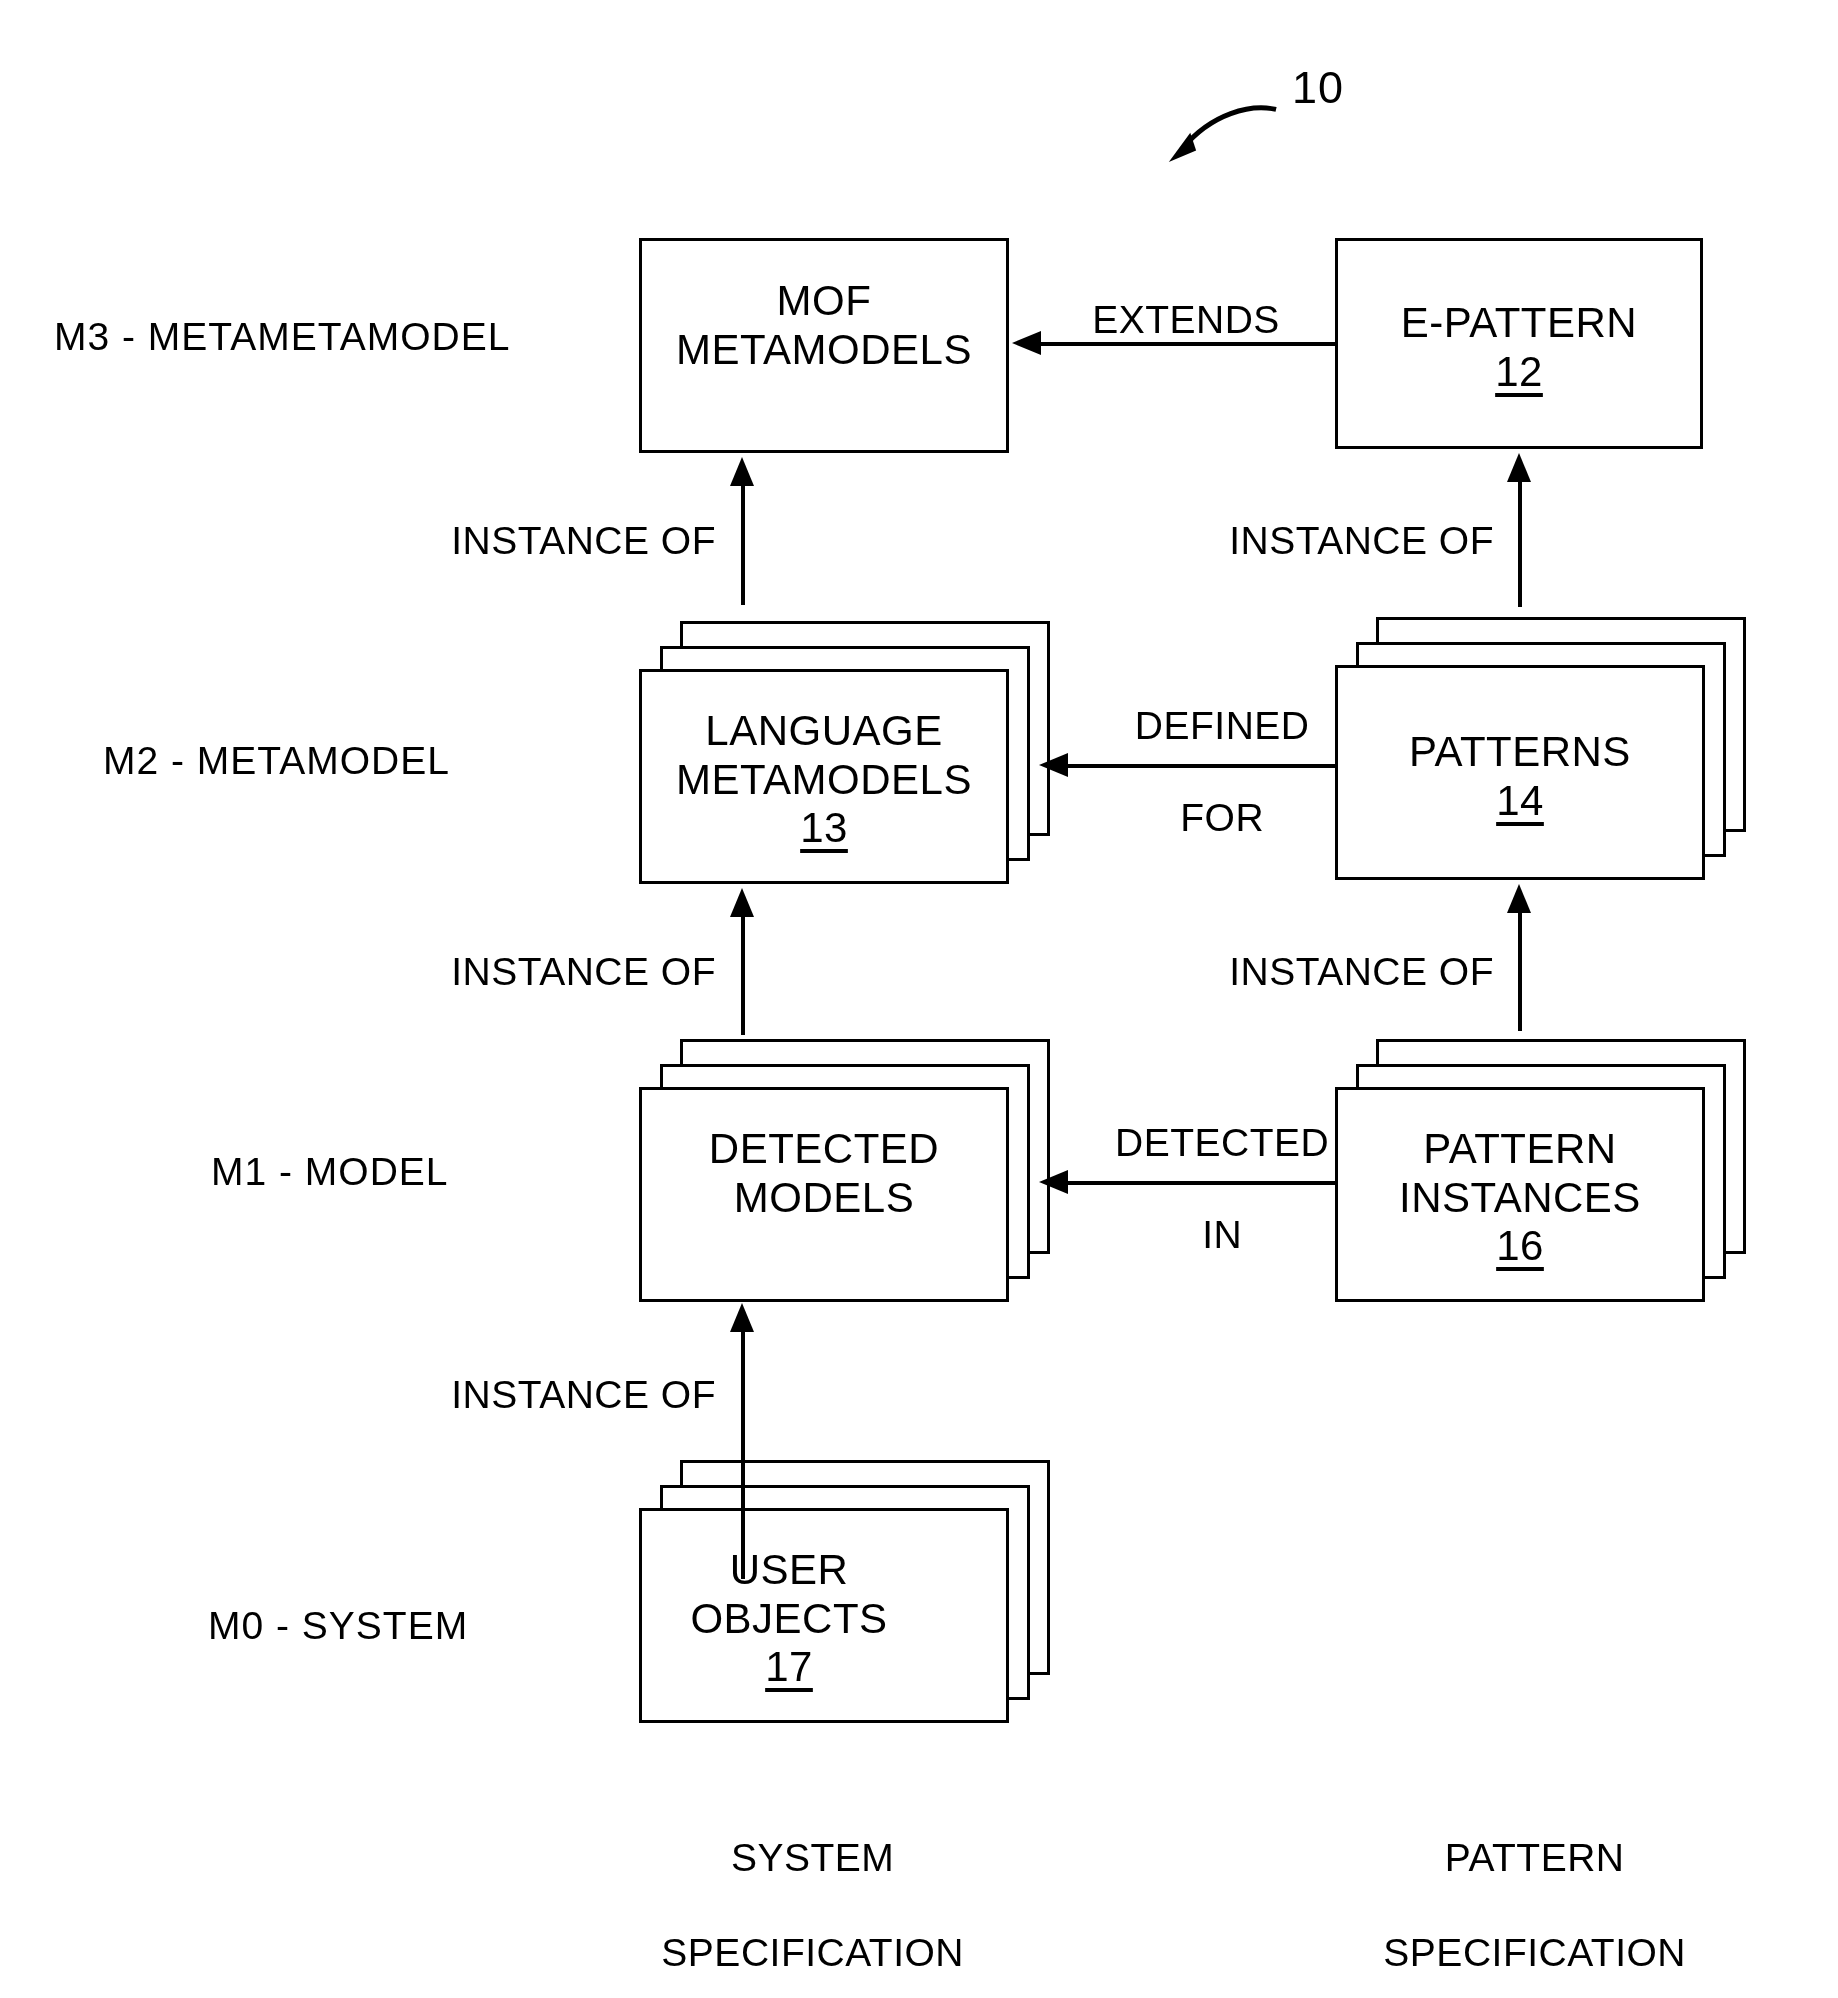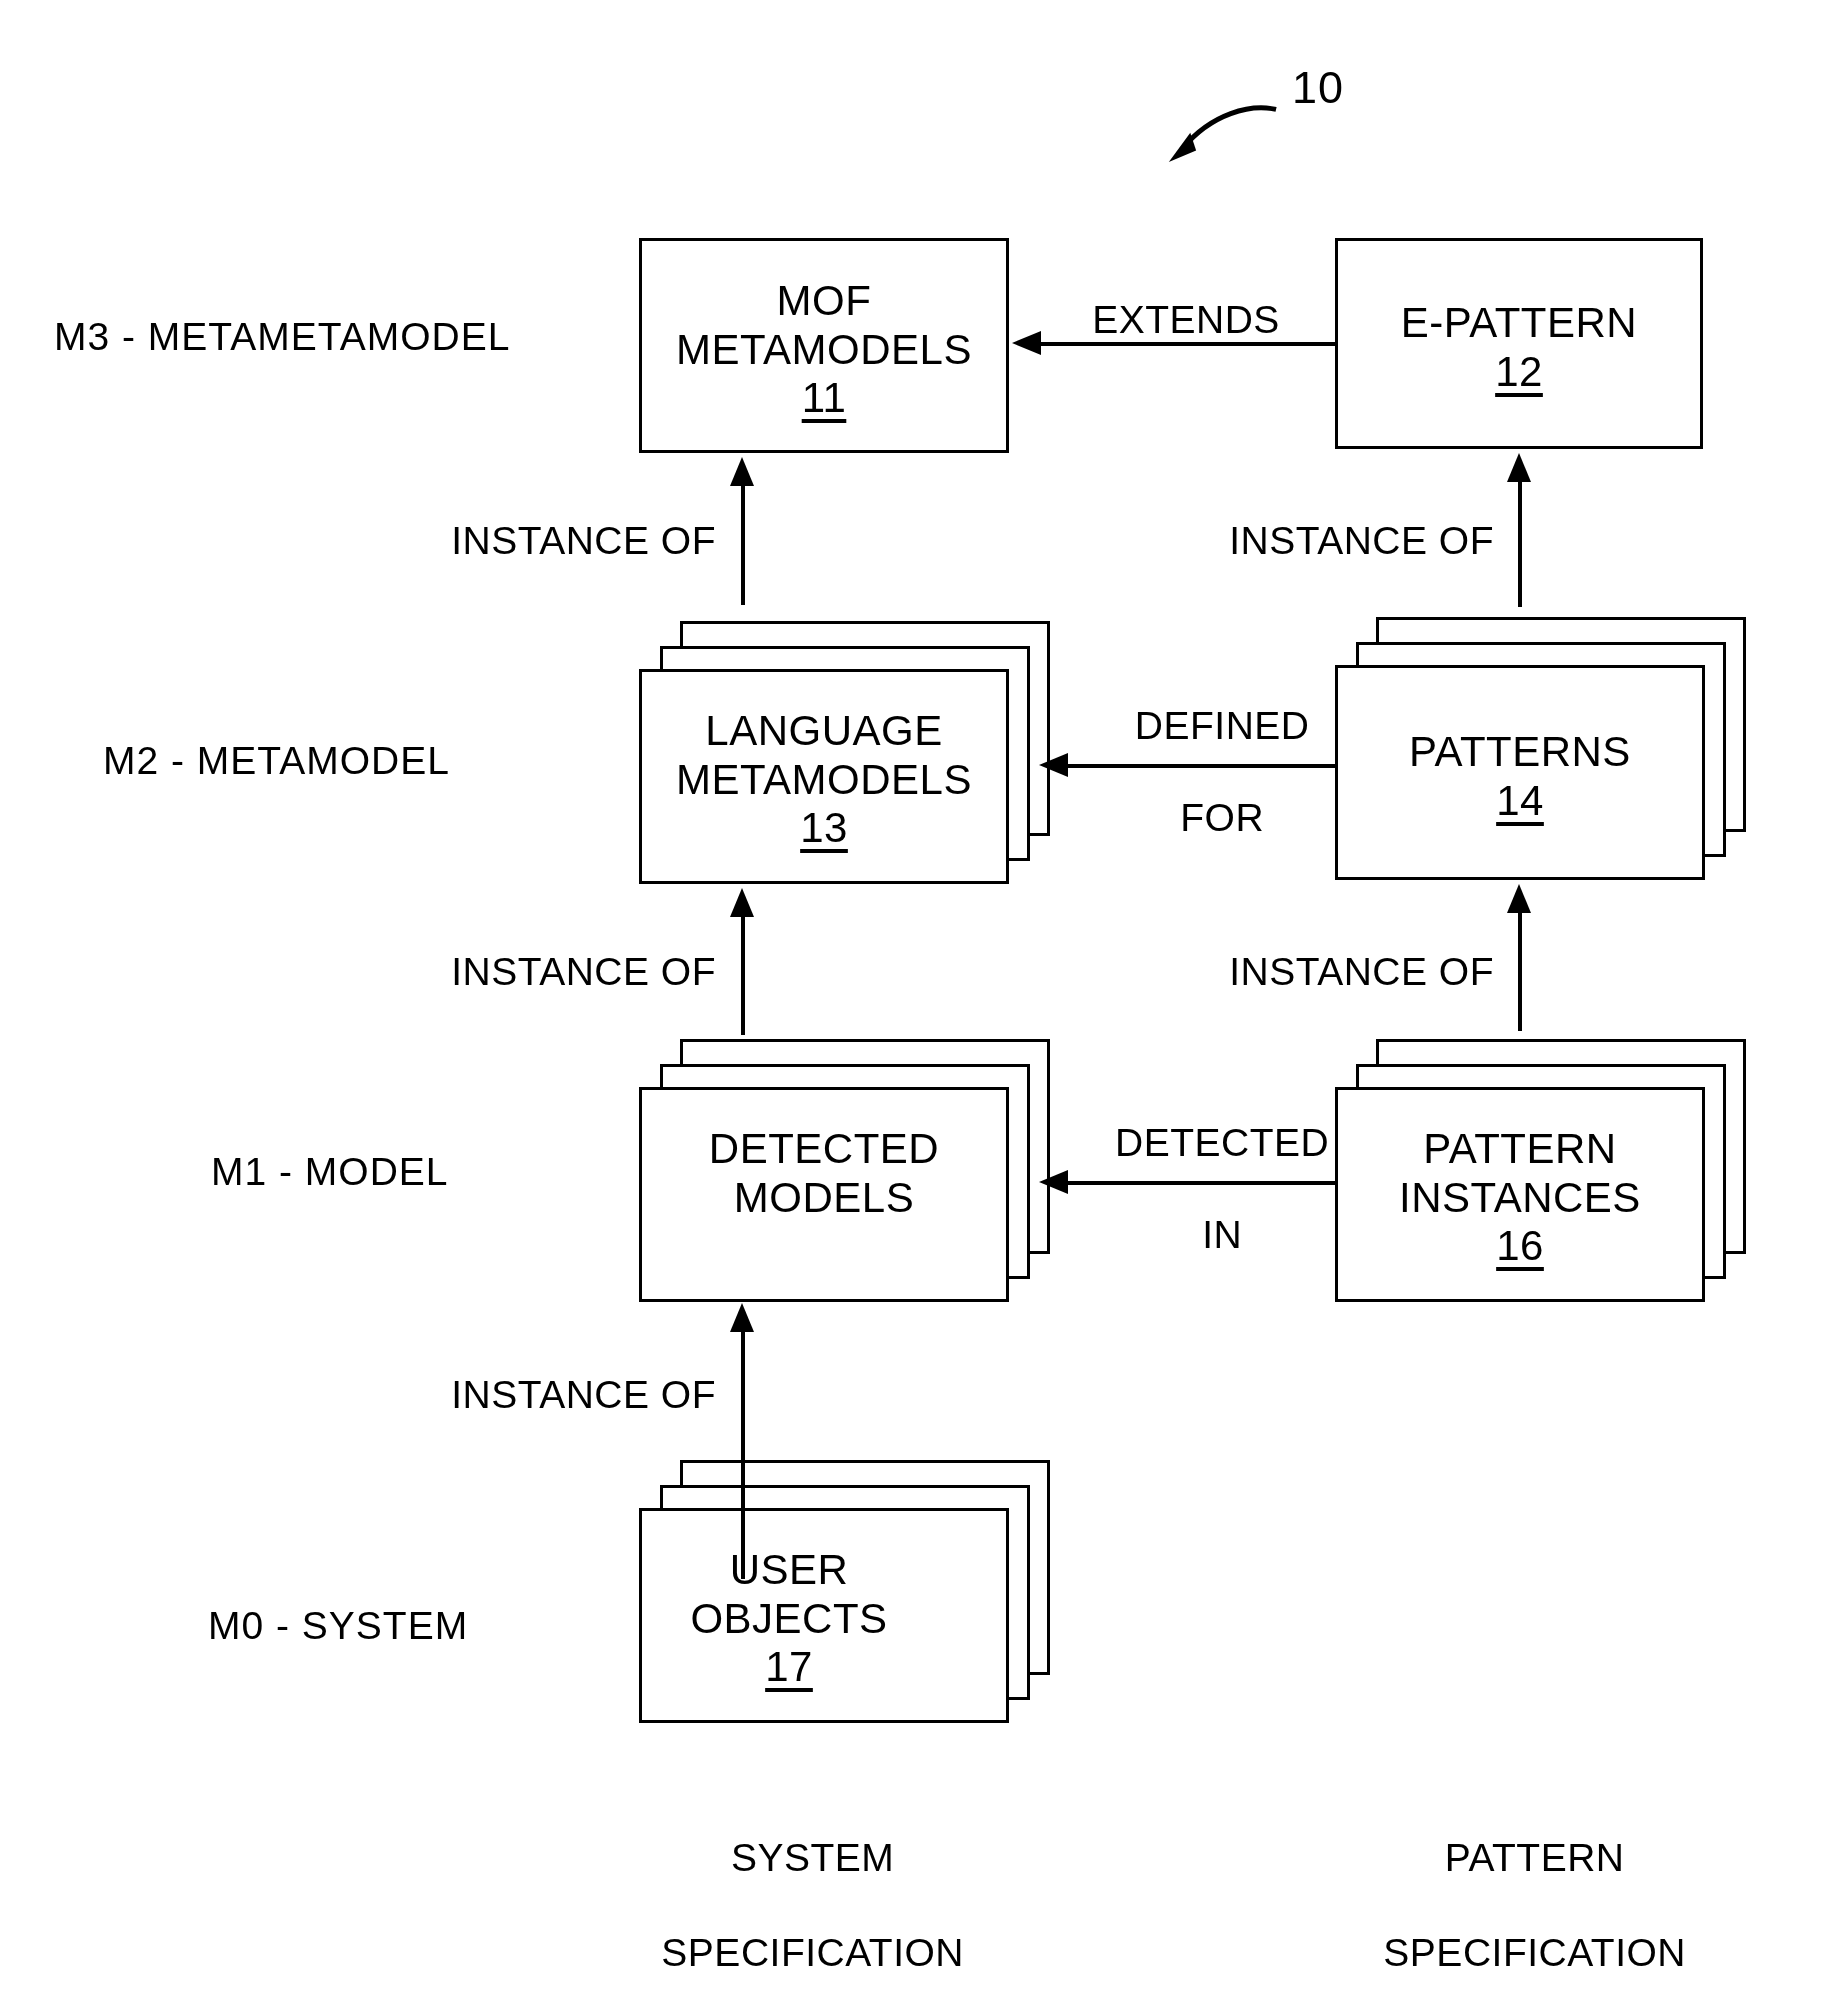--- a/index.html
+++ b/index.html
@@ -127,21 +127,20 @@
   <div class="txt row-label" style="left:54px; top:314px;">M3 - METAMETAMODEL</div>
   <div class="txt row-label" style="left:103px; top:738px;">M2 - METAMODEL</div>
   <div class="txt row-label" style="left:211px; top:1149px;">M1 - MODEL</div>
   <div class="txt row-label" style="left:208px; top:1603px;">M0 - SYSTEM</div>
 
   <div class="node" style="left:639px; top:238px; width:370px; height:228px;">
     <div class="sheet front" style="left:0; top:0; width:370px; height:215px;"></div>
     <div class="node-text" style="top:39px;">
       <span>MOF</span><br>
       <span>METAMODELS</span>
-      <span class="node-ref">11</span>
     </div>
   </div>
 
   <div class="node" style="left:1335px; top:238px; width:368px; height:211px;">
     <div class="sheet front" style="left:0; top:0; width:368px; height:211px;"></div>
     <div class="node-text" style="top:61px;">
       <span>E-PATTERN</span>
       <span class="node-ref">12</span>
     </div>
   </div>

